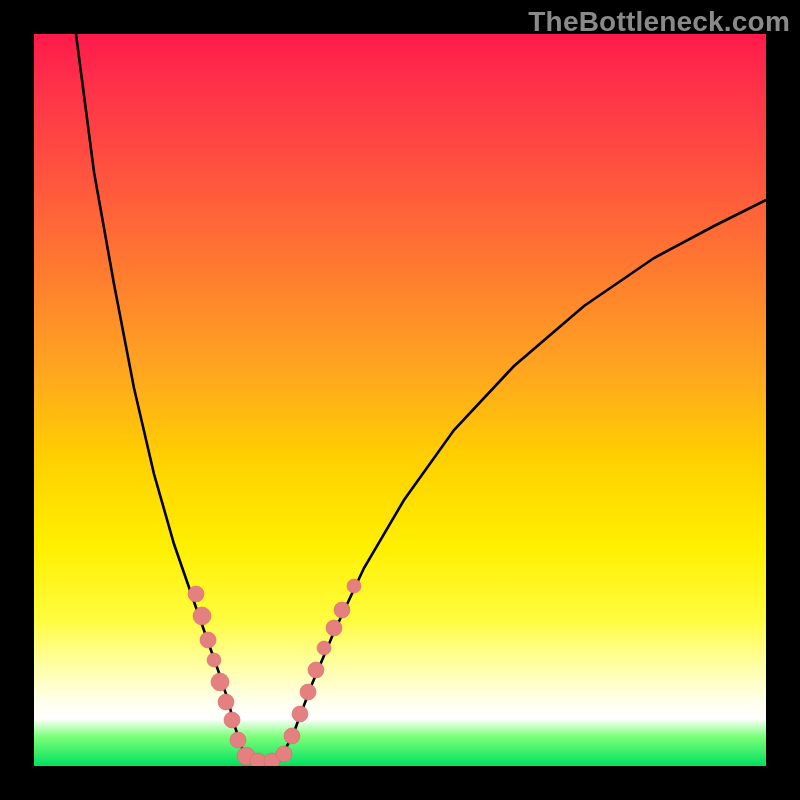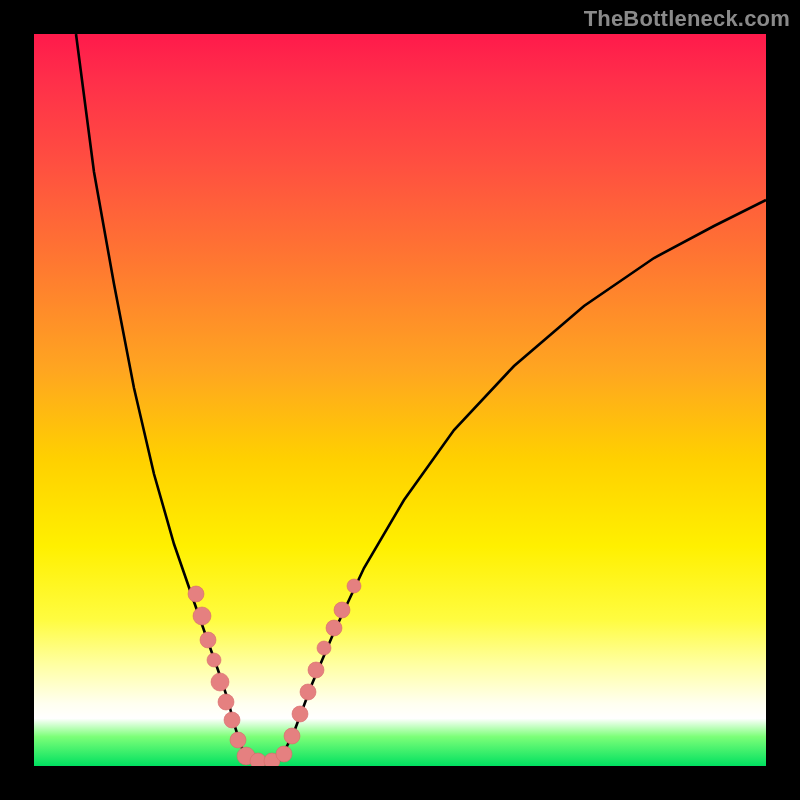--- a/index.html
+++ b/index.html
@@ -42,21 +42,21 @@
     position: absolute;
     left: 0; top: 0;
     width: 732px;
     height: 732px;
   }
   .watermark {
     position: absolute;
     top: 6px;
     right: 10px;
     color: #8a8a8a;
-    font-size: 22px;
+    font-size: 28px;
     font-weight: 600;
     letter-spacing: 0.2px;
     user-select: none;
   }
 </style>
 </head>
 <body>
 
 <div class="frame">
   <div class="gradient"></div>

